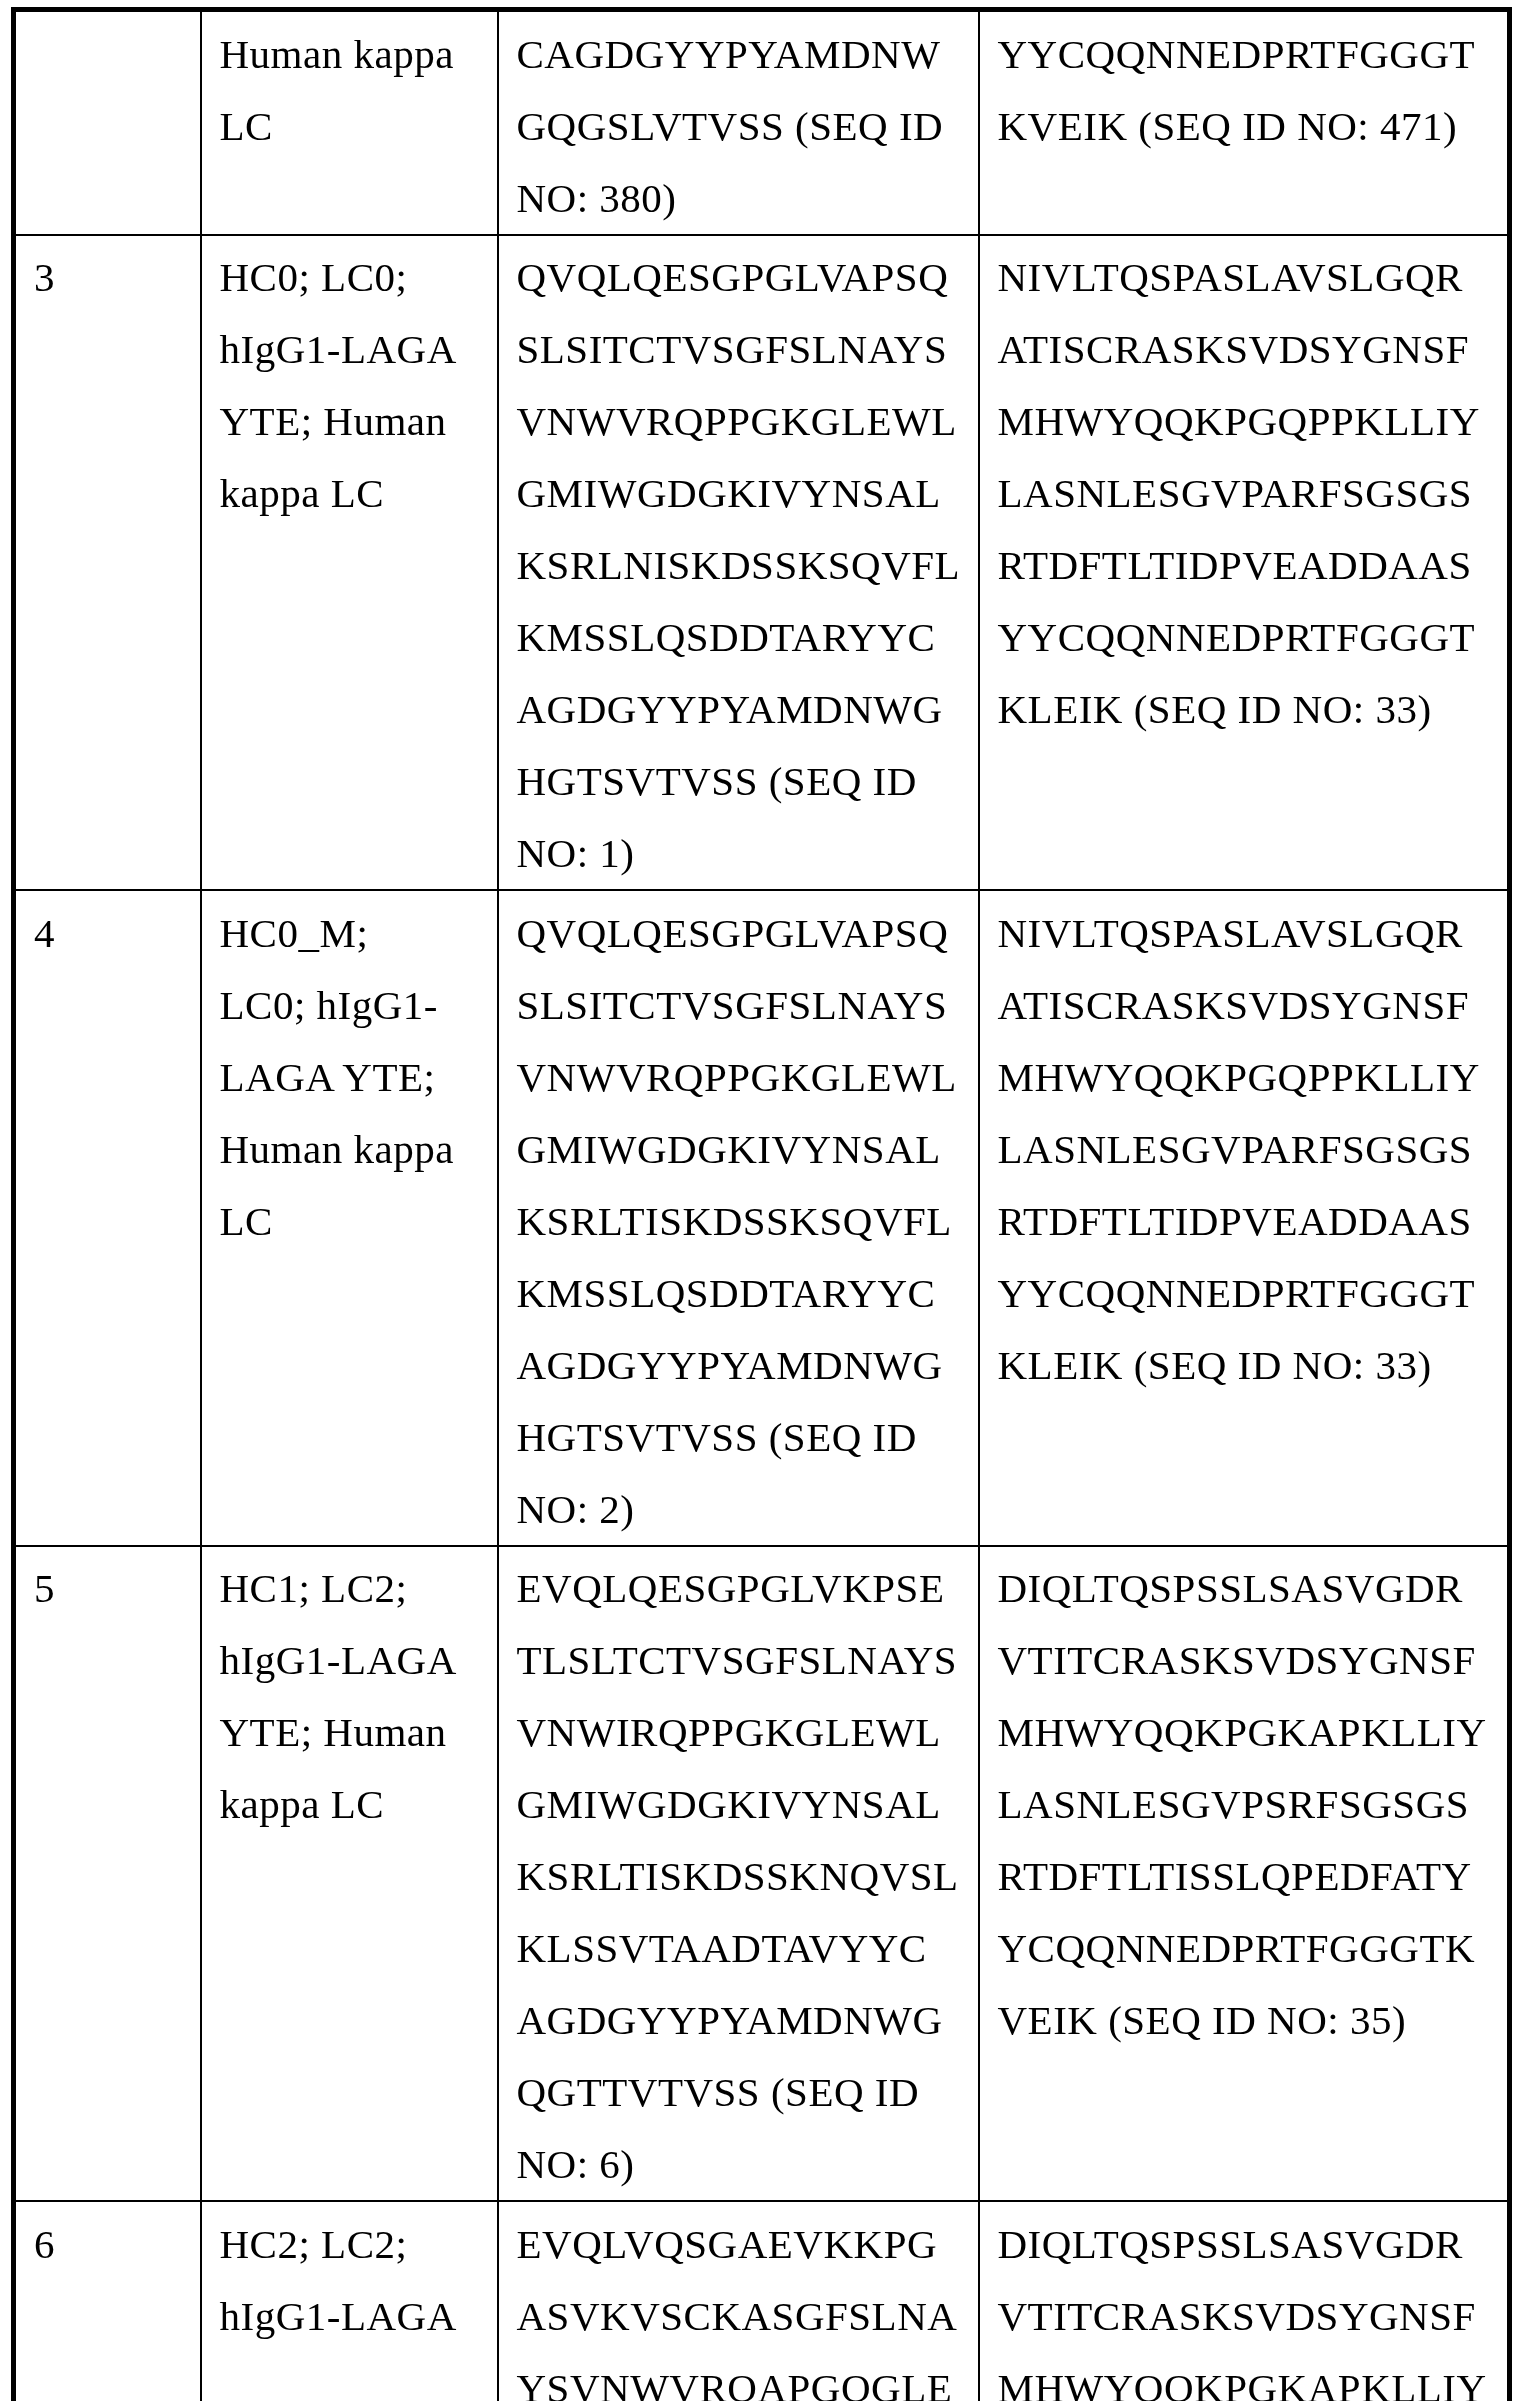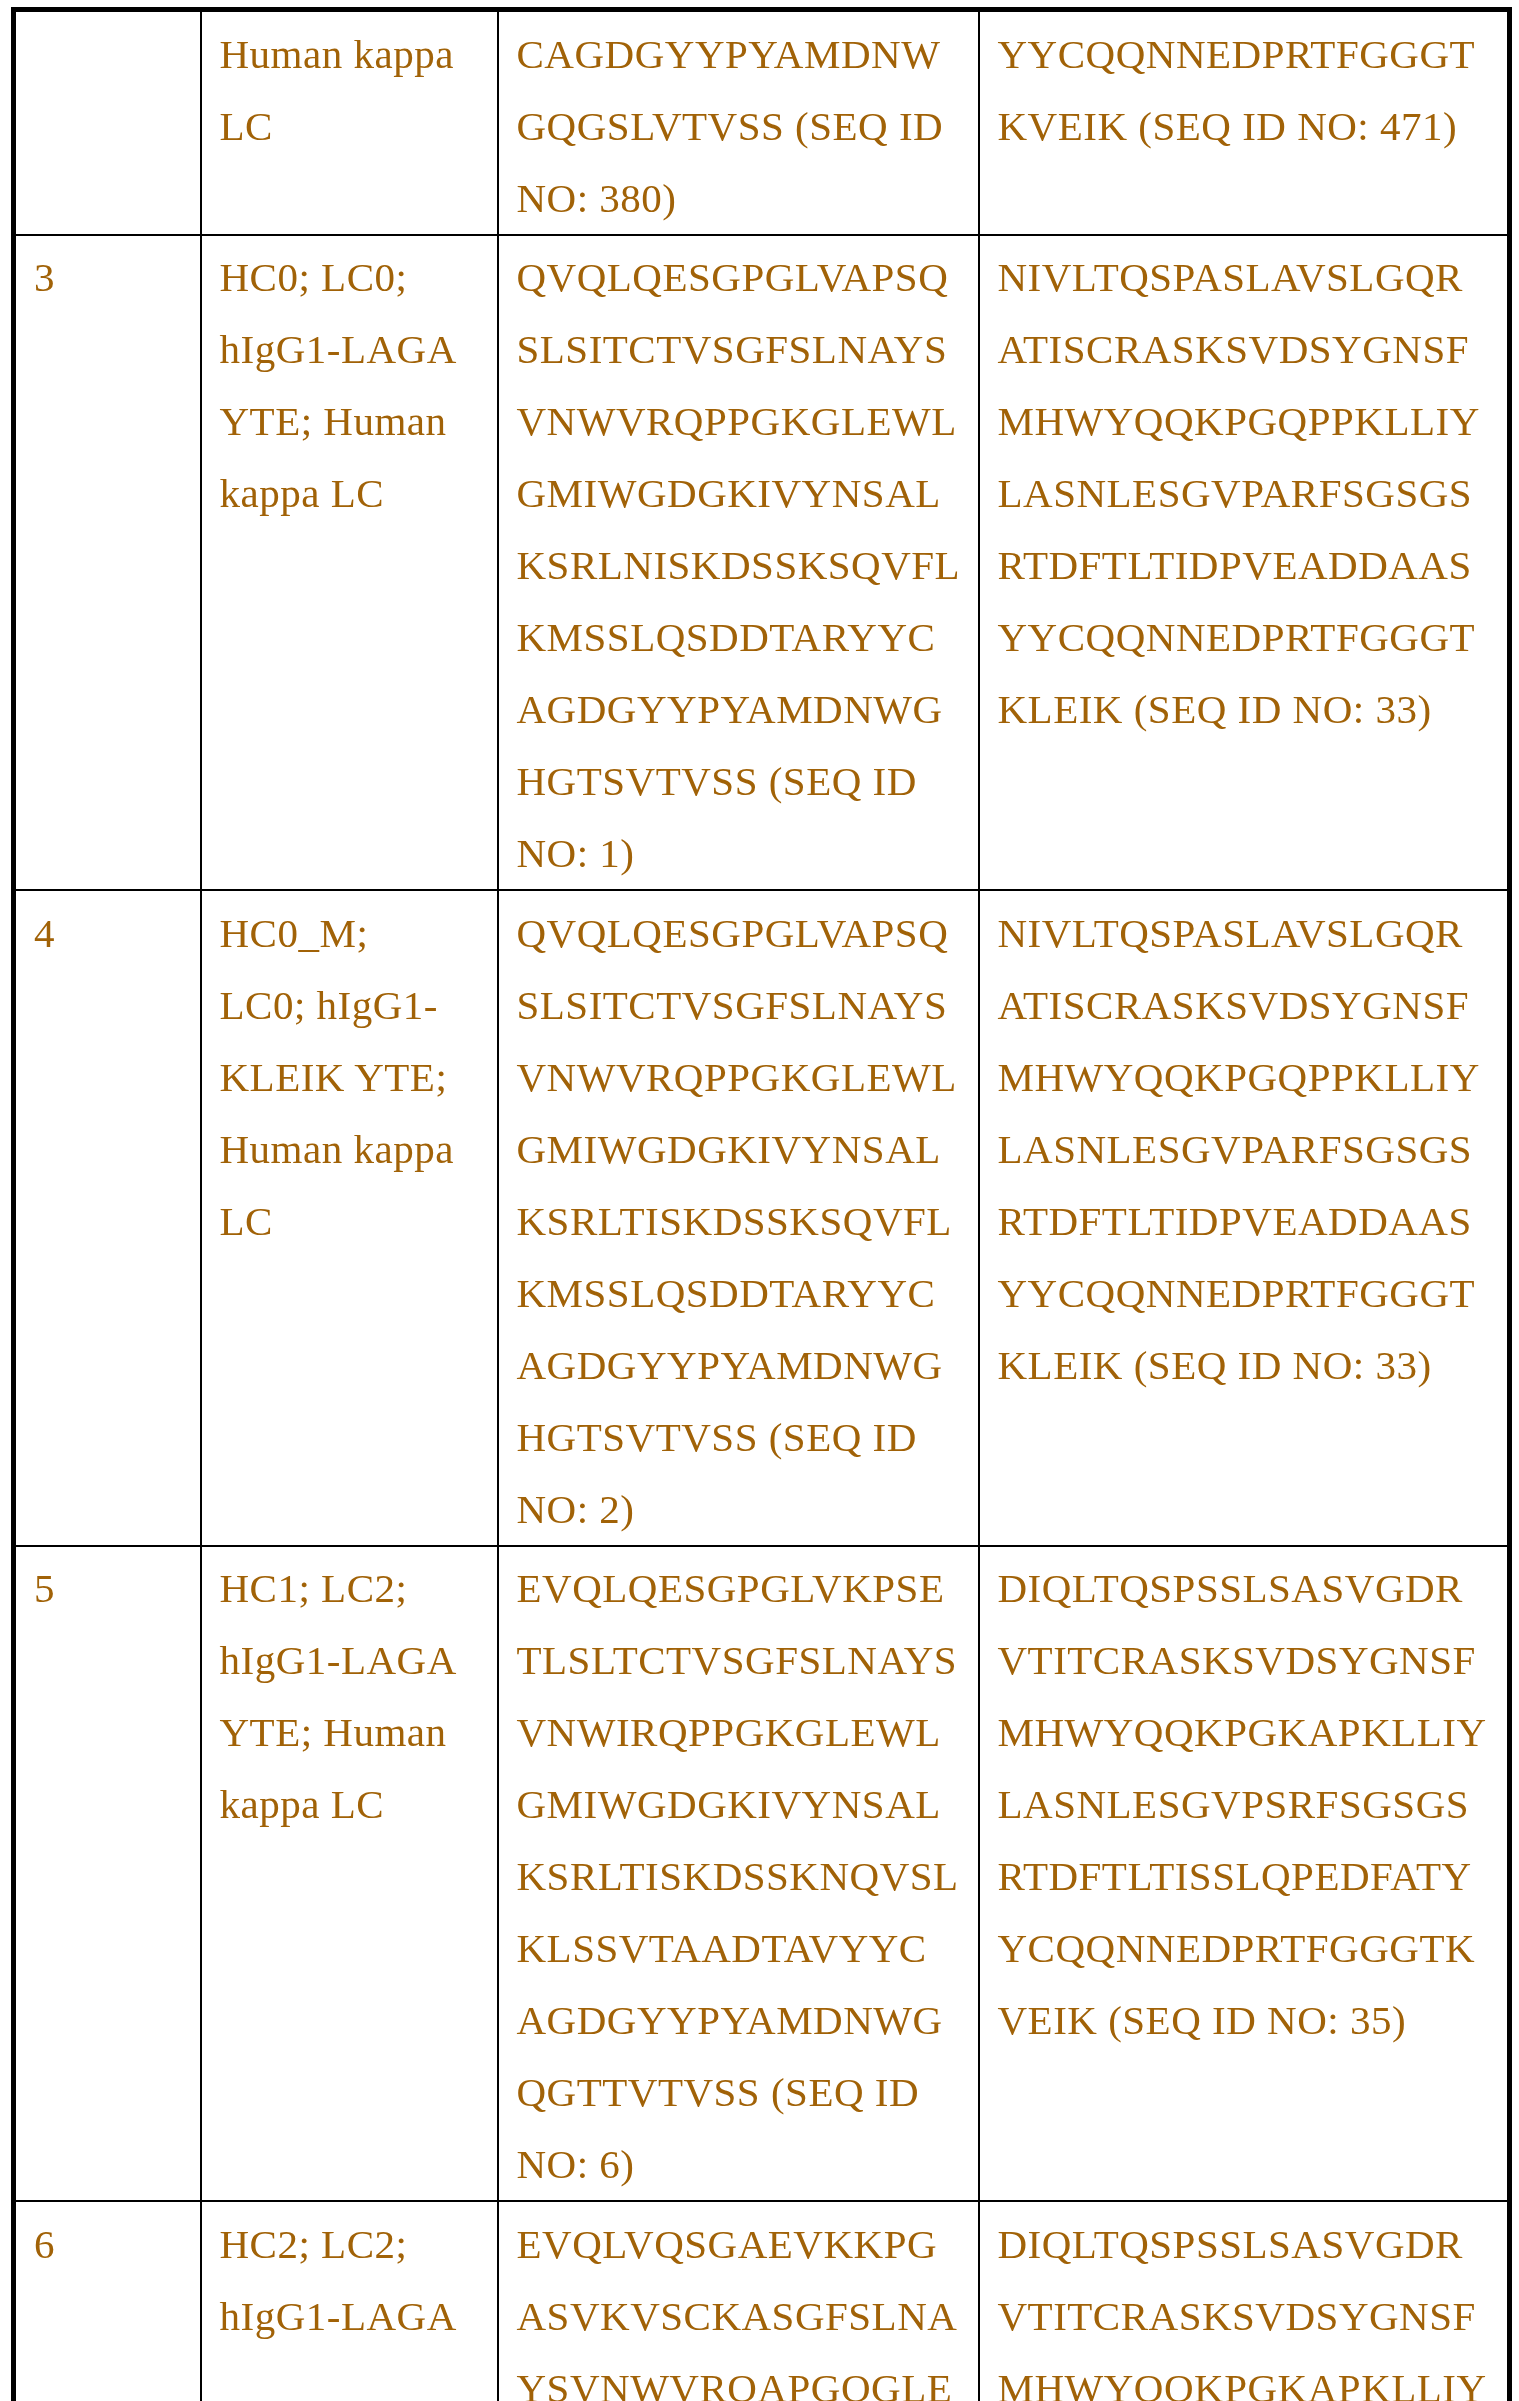--- a/index.html
+++ b/index.html
@@ -7,21 +7,21 @@
     padding: 0;
     background: #ffffff;
   }
   .page {
     position: relative;
     width: 1519px;
     height: 2401px;
     background: #ffffff;
     overflow: hidden;
     font-family: "Liberation Serif", "DejaVu Serif", serif;
-    color: #a16207;
+    color: #000000;
   }
   table.seq-table {
     position: absolute;
     left: 11px;
     top: 7.3px;
     width: 1497px;
     border-collapse: collapse;
     table-layout: fixed;
     border: 5.5px solid #000000;
   }
@@ -87,21 +87,21 @@
 MHWYQQKPGQPPKLLIY
 LASNLESGVPARFSGSGS
 RTDFTLTIDPVEADDAAS
 YYCQQNNEDPRTFGGGT
 KLEIK (SEQ ID NO: 33)</td>
       </tr>
       <tr class="r2">
         <td>4</td>
         <td>HC0_M;
 LC0; hIgG1-
-KLEIK YTE;
+LAGA YTE;
 Human kappa
 LC</td>
         <td>QVQLQESGPGLVAPSQ
 SLSITCTVSGFSLNAYS
 VNWVRQPPGKGLEWL
 GMIWGDGKIVYNSAL
 KSRLTISKDSSKSQVFL
 KMSSLQSDDTARYYC
 AGDGYYPYAMDNWG
 HGTSVTVSS (SEQ ID

